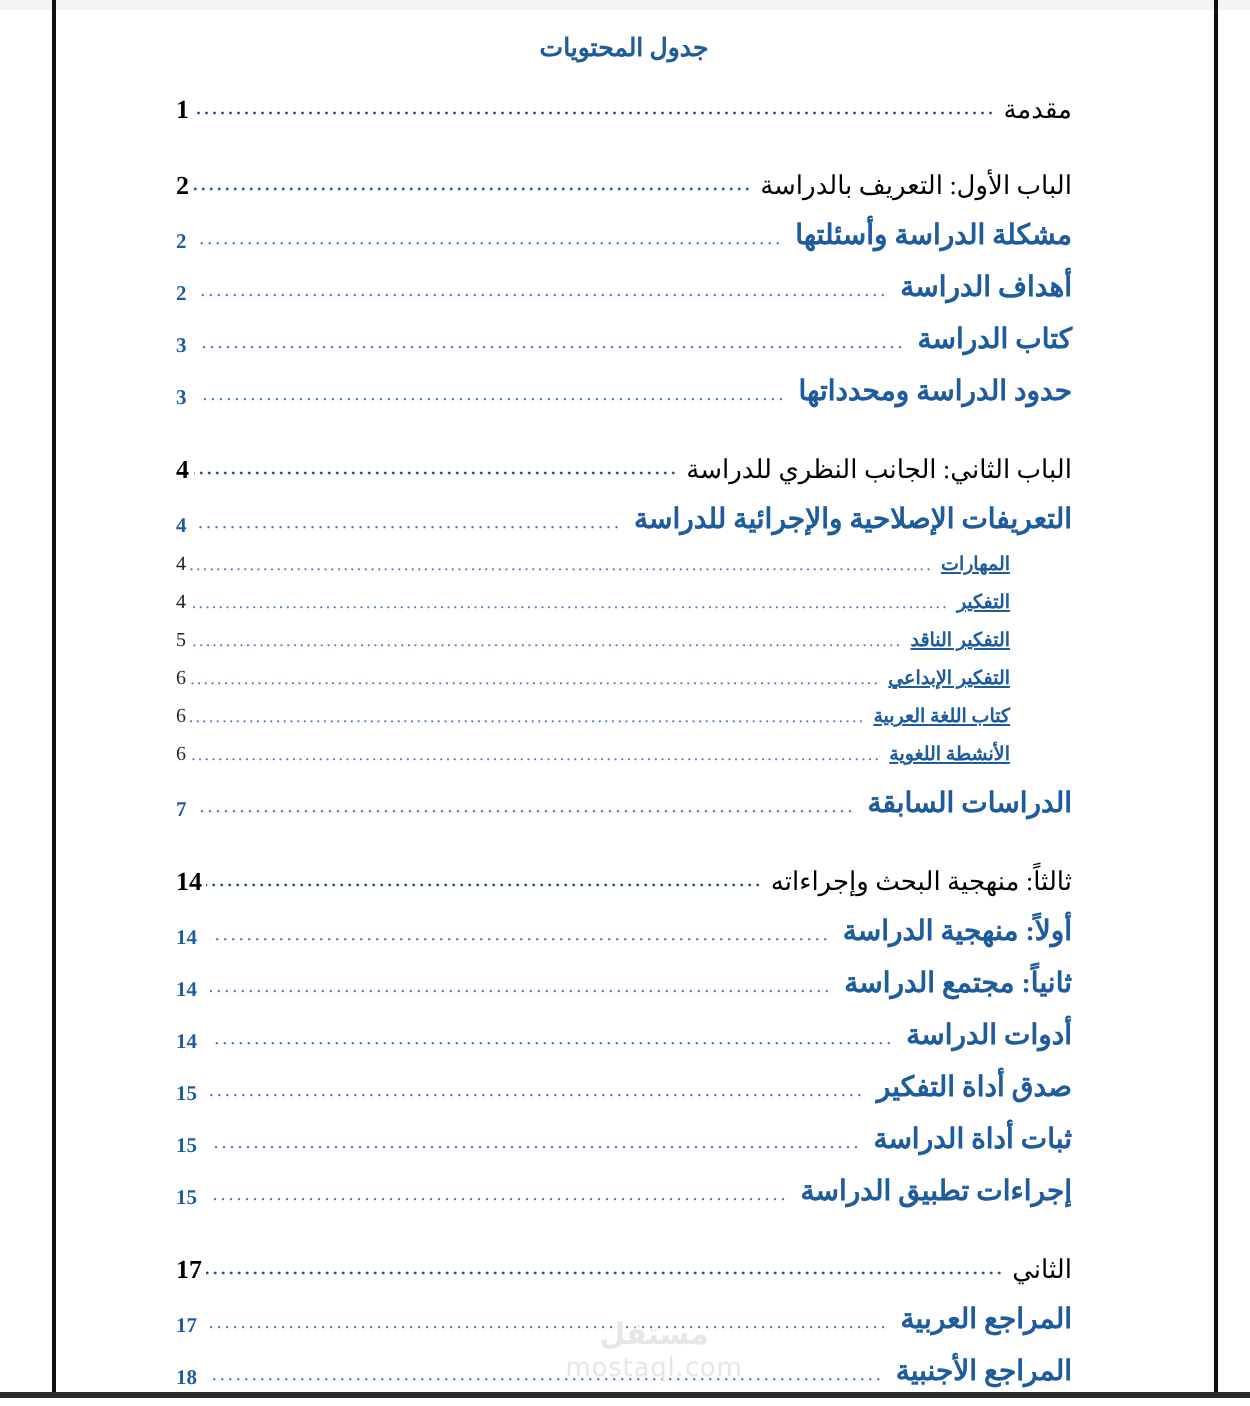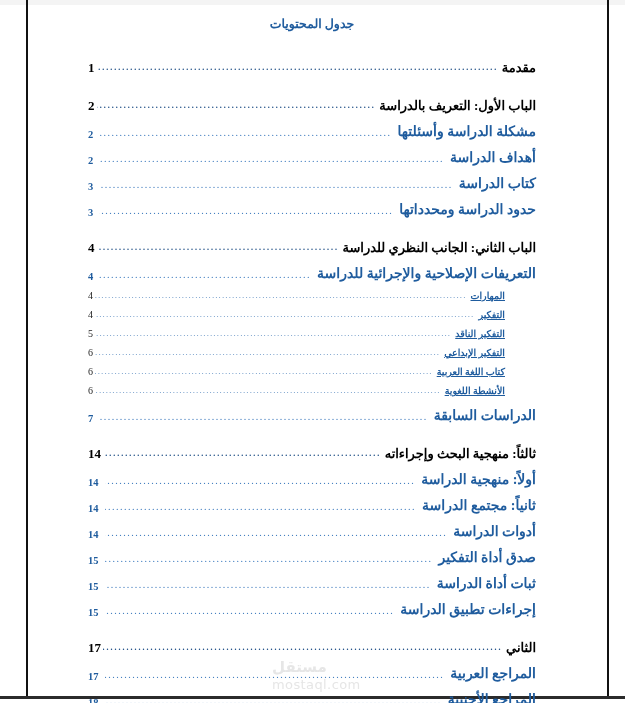--- a/index.html
+++ b/index.html
@@ -48,21 +48,21 @@
     direction:rtl;
     text-align:right;
   }
 
   .toc-title{
     color:#1f5c9e;
     font-weight:bold;
     font-size:12.5px;
     text-align:center;
     margin-top:16px;
-    margin-bottom:13px;
+    margin-bottom:0;
     letter-spacing:0;
   }
 
   
   .toc-row{
     display:flex;
     align-items:flex-end;
     direction:rtl;
     width:100%;
     white-space:nowrap;
@@ -94,21 +94,21 @@
     padding-right:2px;
     text-align:left;
     direction:ltr;
   }
 
   
   .lvl1{
     margin-top:0;
     height:31px;
   }
-  .lvl1 .row-text{ color:#000000;font-weight:bold;font-size:13px; }
+  .lvl1 .row-text{ color:#000000;font-weight:normal;font-size:13px; }
   .lvl1 .row-page{ color:#000000;font-weight:bold;font-size:13px; }
   .lvl1 .row-leader::before{ color:#1f4f86;font-size:12px;letter-spacing:1.0px; }
 
   
   .lvl2{
     height:26px;
   }
   .lvl2 .row-text{ color:#1f5c9e;font-weight:bold;font-size:14px; }
   .lvl2 .row-page{ color:#1f5c9e;font-weight:bold;font-size:10.5px; }
   .lvl2 .row-leader::before{ color:#3a78bd;font-size:10px;letter-spacing:1.5px; }
@@ -127,20 +127,21 @@
 
   
   .gap-top-lg{ margin-top:7px; }
   .gap-top-sm{ margin-top:2px; }
 
   
   .watermark{
     position:absolute;
     left:272px;top:660px;
     width:110px;
+    text-align:center;
     color:#e3e3e3;
     pointer-events:none;
     user-select:none;
   }
   .watermark .wm-ar{
     font-size:15px;font-weight:bold;line-height:15px;
     font-family:"DejaVu Sans","Liberation Sans",sans-serif;
     color:#e6e6e6;
   }
   .watermark .wm-en{

